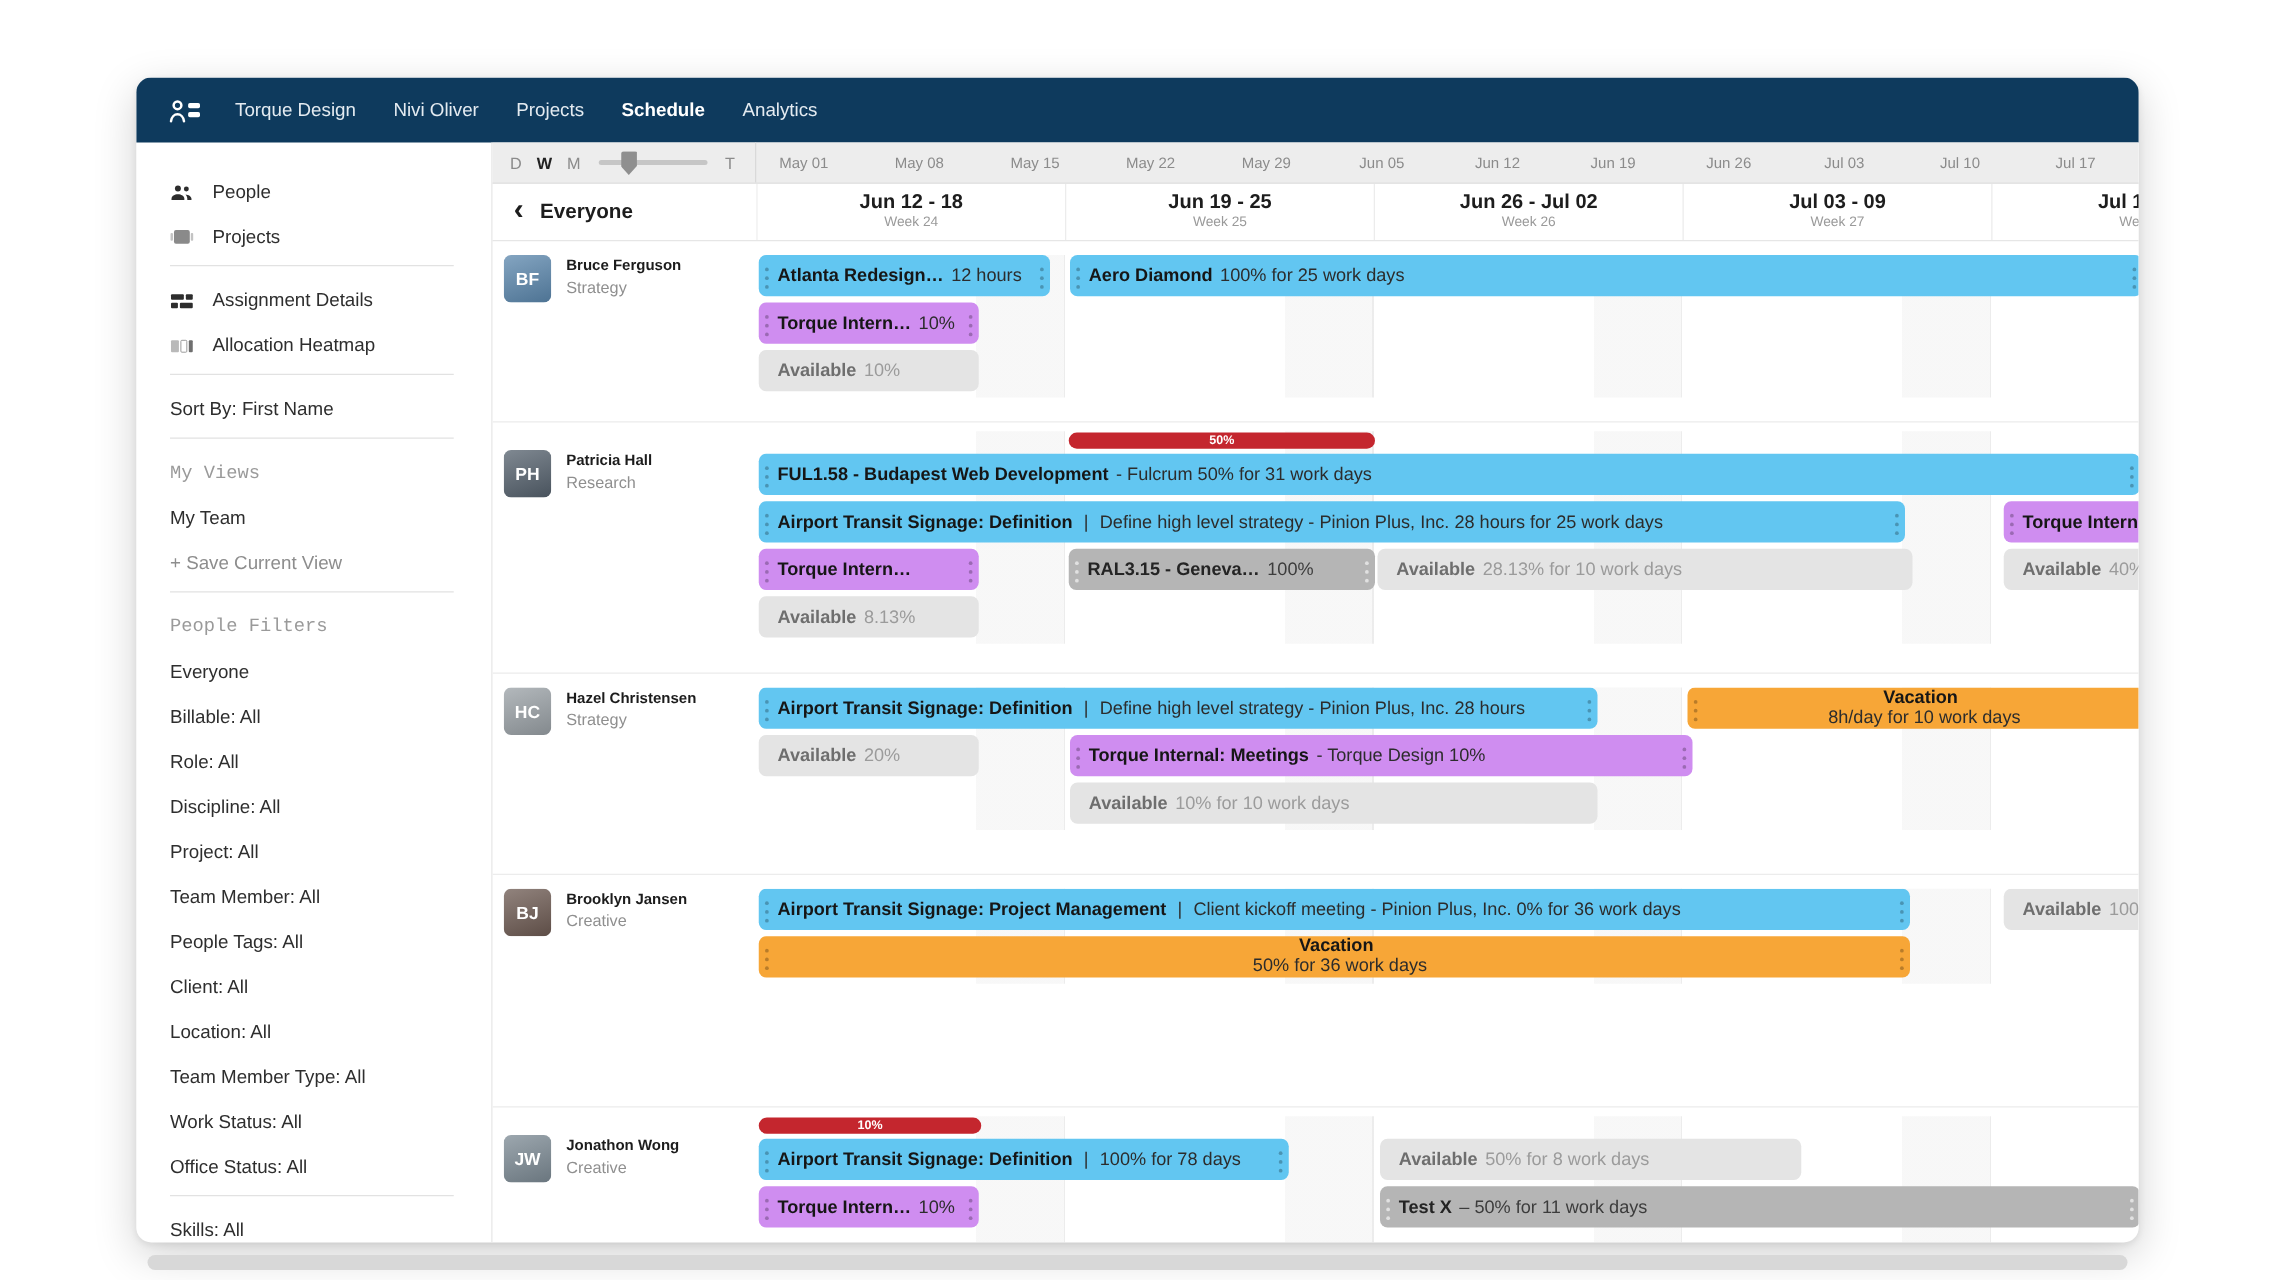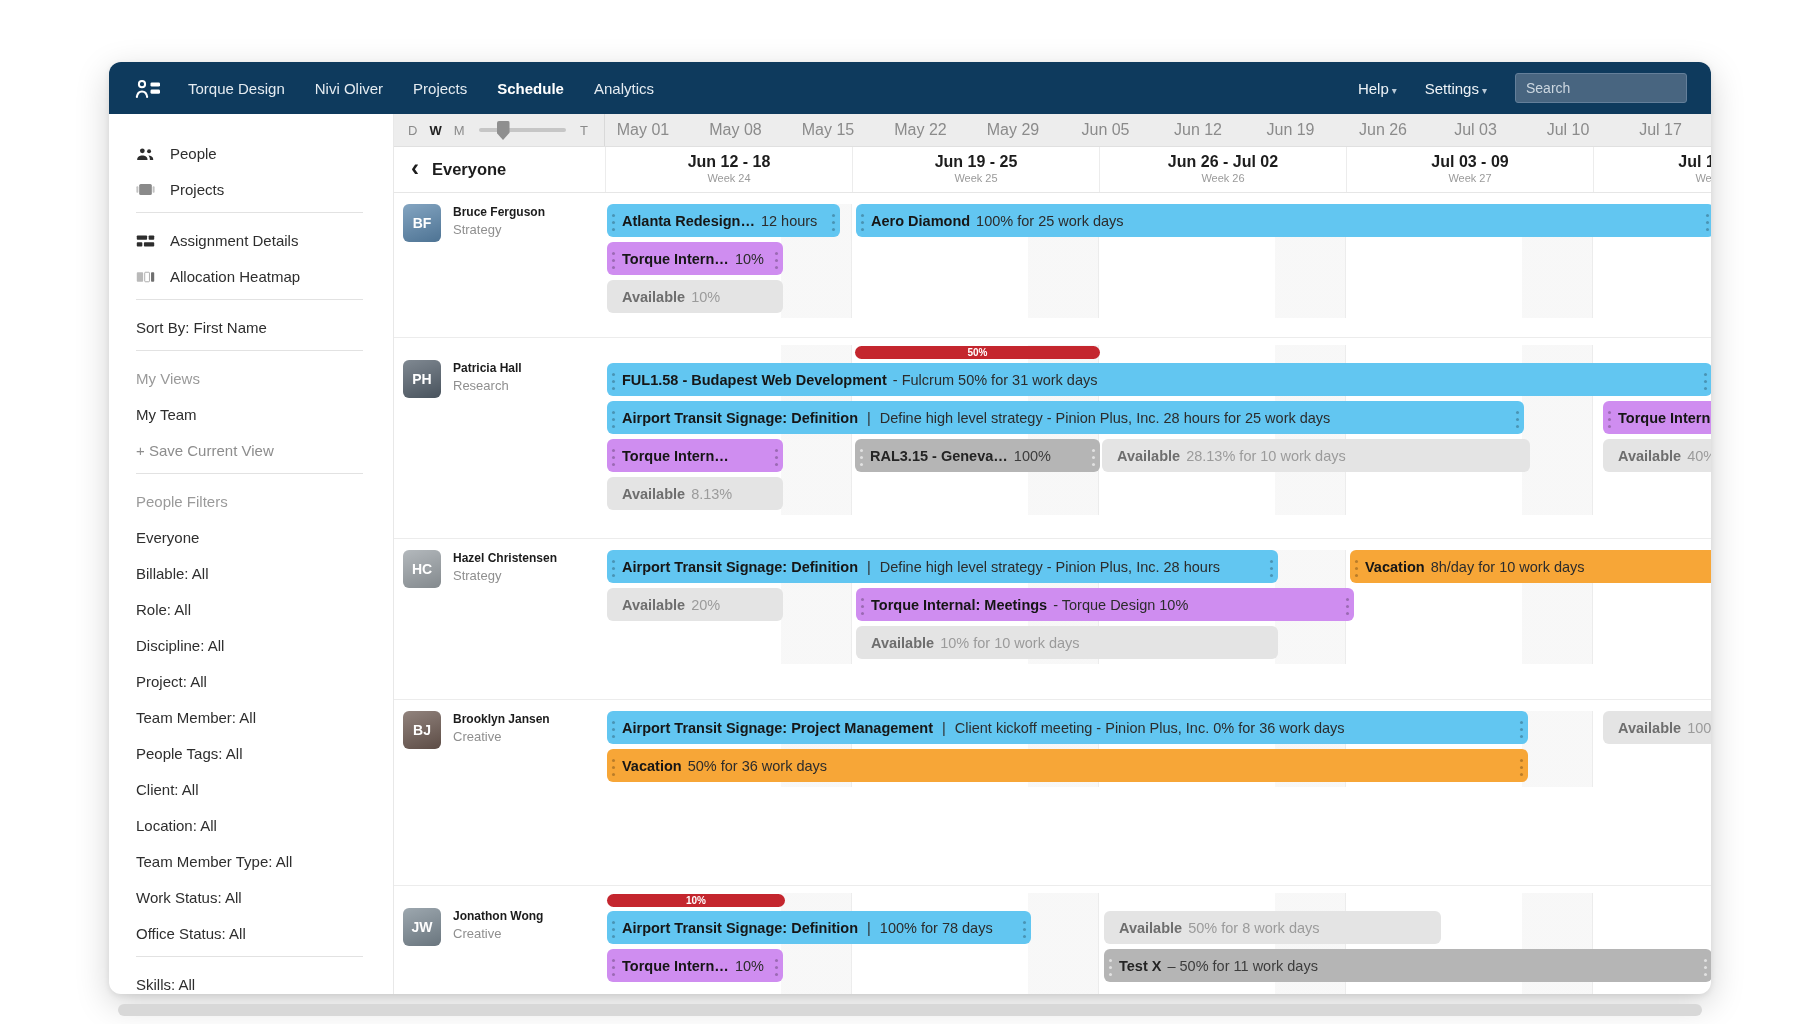--- a/index.html
+++ b/index.html
@@ -32,21 +32,21 @@
 
   
   .main { flex:1; display:flex; min-height:0; }
 
   
   .sidebar { width:284px; flex:0 0 284px; padding:26px 20px 0 27px; overflow:hidden; }
   .sb-item { display:flex; align-items:center; gap:15px; height:27px; margin-bottom:9px;
              font-size:15px; color:#2e2e2e; cursor:pointer; white-space:nowrap; }
   .sb-item .sb-ic { width:19px; display:flex; justify-content:center; flex:0 0 19px; }
   .sb-label { font-size:15px; color:#9a9a9a; height:27px; display:flex; align-items:center;
-              margin-bottom:9px; }
+              margin-bottom:9px;font-family:Liberation Mono, monospace; }
   .sb-muted { color:#8d8d8d; }
   .sb-div { border-top:1px solid #e2e2e2; margin:5px 10px 14px 0; }
 
   
   .timeline { flex:1; display:flex; flex-direction:column; border-left:1px solid #e8e8e8;
               min-width:0; }
 
   .scale-row { height:33px; flex:0 0 33px; background:#ededed; display:flex;
                border-bottom:1px solid #e0e0e0; }
   .zoom-area { width:211px; flex:0 0 211px; display:flex; align-items:center;
@@ -55,21 +55,21 @@
   .zl { cursor:pointer; }
   .zl.active { color:#222; font-weight:bold; }
   .slider { width:88px; height:4px; background:#c6c6c6; border-radius:2px;
             position:relative; margin:0 2px; cursor:pointer; }
   .slider-handle { position:absolute; left:18px; top:-7px; width:13px; height:19px;
             background:#8f8f8f; border-radius:2px;
             clip-path:polygon(0 0,100% 0,100% 62%,50% 100%,0 62%); cursor:grab; }
   .zoom-t { margin-left:auto; margin-right:16px; }
   .dates { flex:1; position:relative; overflow:hidden; }
   .scale-date { position:absolute; top:50%; transform:translate(-50%,-50%);
-                font-size:16px; color:#8b8b8b; white-space:nowrap; }
+                font-size:12px; color:#8b8b8b; white-space:nowrap; }
 
   .header-row { height:46px; flex:0 0 46px; display:flex; border-bottom:1px solid #e6e6e6; }
   .back-cell { width:211px; flex:0 0 211px; display:flex; align-items:center; gap:13px;
                padding-left:17px; cursor:pointer; }
   .back-chev { font-size:24px; font-weight:bold; color:#1d1d1d; line-height:1;
                margin-top:-3px; }
   .back-label { font-size:16.5px; font-weight:bold; color:#1d1d1d; }
   .weeks-wrap { flex:1; display:flex; overflow:hidden; }
   .week-cell { width:247px; flex:0 0 247px; text-align:center; padding-top:6px;
                border-left:1px solid #ececec; cursor:pointer; }
@@ -104,21 +104,21 @@
 
   .bar { position:absolute; top:0; height:33px; border-radius:6px; display:flex;
          align-items:center; padding:0 12px 0 15px; font-size:14.5px;
          white-space:nowrap; overflow:hidden; cursor:pointer; }
   .bar .b { font-weight:bold; color:#161616; }
   .bar .sep { margin:0 9px; color:#2e2e2e; font-weight:normal; }
   .bar .t { color:#2c2c2c; margin-left:6px; }
   .bar .sep + .t { margin-left:0; }
   .bar.blue { background:var(--blue); }
   .bar.purple { background:var(--purple); }
-  .bar.orange { background:var(--orange); }
+  .bar.orange { background:var(--orange);flex-direction:column; }
   .bar.gray { background:var(--gray-bar); }
   .bar.gray .b { color:#6e6e6e; } .bar.gray .t { color:#9b9b9b; }
   .bar.darkgray { background:var(--gray-dark-bar); }
   .bar.darkgray .b { color:#242424; } .bar.darkgray .t { color:#3c3c3c; }
   .bar.hnd::before, .bar.hnd::after { content:""; position:absolute; top:50%; width:3px;
          height:3px; border-radius:50%; background:rgba(0,0,0,.25);
          box-shadow:0 -7px 0 rgba(0,0,0,.25), 0 7px 0 rgba(0,0,0,.25); }
   .bar.hnd::before { left:5px; }
   .bar.hnd::after { right:5px; }
   .bar.darkgray.hnd::before, .bar.darkgray.hnd::after { background:rgba(255,255,255,.6);
@@ -143,25 +143,20 @@
           <rect x="15.5" y="11.6" width="9.5" height="4.2" rx="1.4" fill="#ffffff"></rect>
         </svg>
       </span>
       <span class="nav-menu">
           <span class="nav-item">Torque Design</span>
           <span class="nav-item">Nivi Oliver</span>
           <span class="nav-item">Projects</span>
           <span class="nav-item active">Schedule</span>
           <span class="nav-item">Analytics</span>
         </span>
-      <span class="nav-right">
-        <span class="nav-drop"><span>Help</span><span class="caret">▾</span></span>
-        <span class="nav-drop"><span>Settings</span><span class="caret">▾</span></span>
-        <input class="search" type="text" placeholder="Search" style="">
-      </span>
     </div>
 
     <div class="main">
 
       <div class="sidebar">
           <div class="sb-item">
             <span class="sb-ic">
               <svg width="19" height="16" viewBox="0 0 24 20" fill="#2d2d2d">
                 <circle cx="8" cy="6" r="3"></circle>
                 <circle cx="16.5" cy="6.5" r="2.5"></circle>

